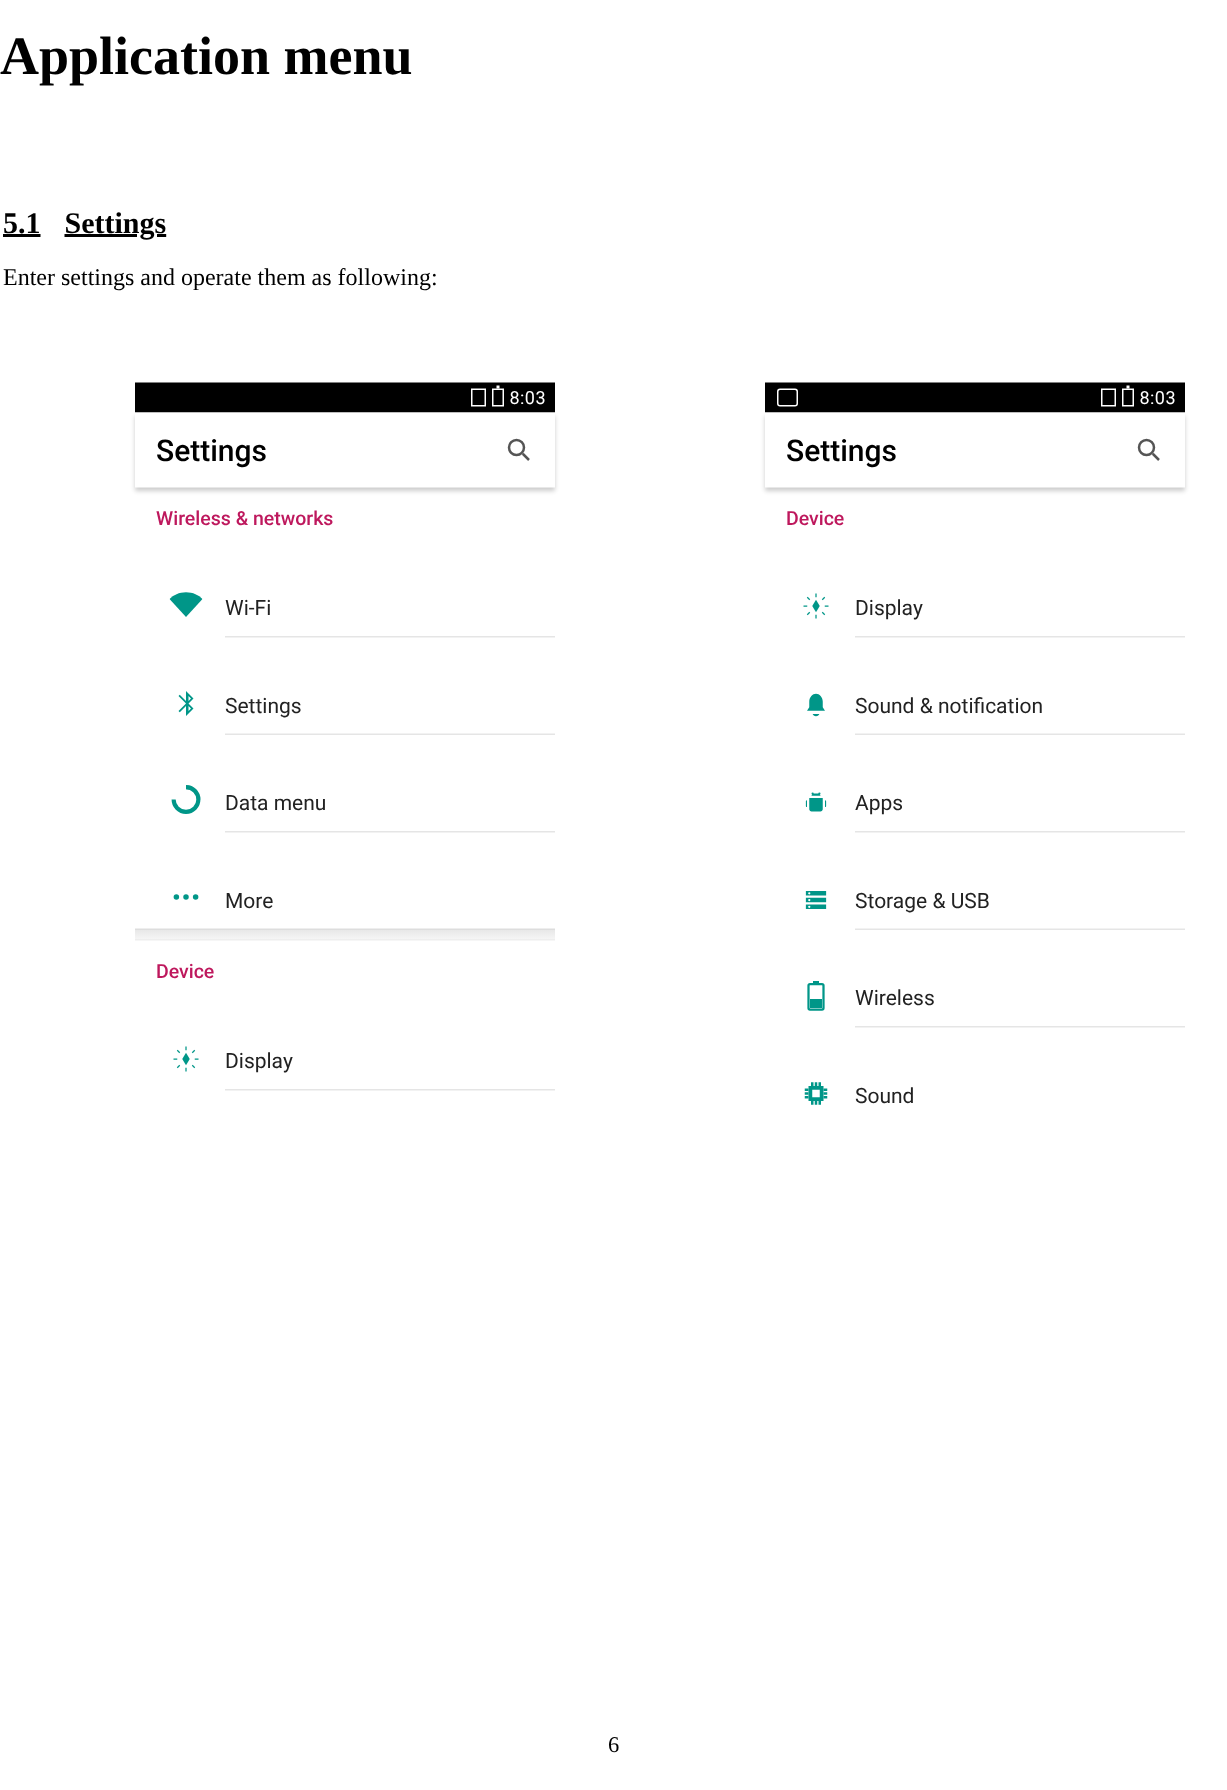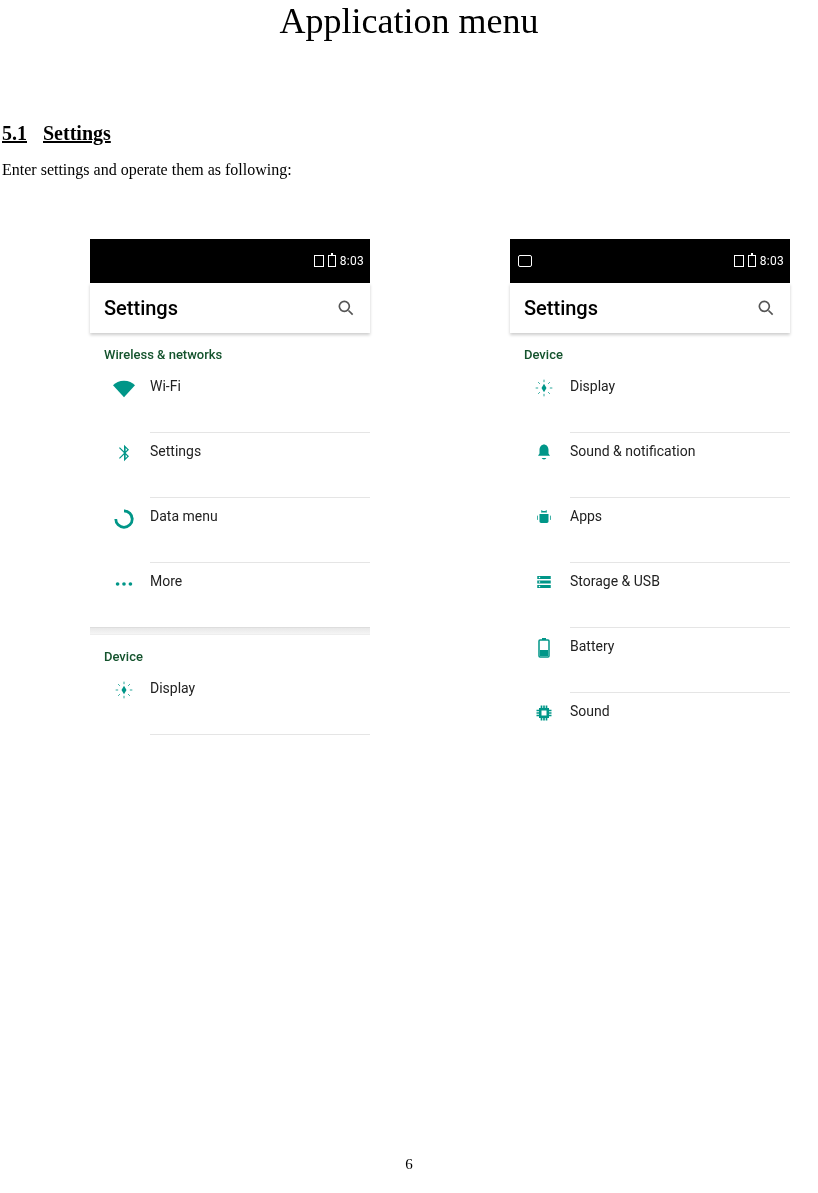--- a/index.html
+++ b/index.html
@@ -6,24 +6,23 @@
     margin: 0;
     padding: 0;
     font-family: "Times New Roman", serif;
     background: #fff;
     width: 818px;
     height: 1193px;
     position: relative;
     box-sizing: border-box;
   }
   .page-title {
-    text-align: center;
     font-size: 36px;
-    font-weight: normal;
-    margin-top: 0px;
+    font-weight: bold;
+    margin-top: 16px;
     margin-bottom: 80px;
   }
   .section-heading {
     font-size: 20px;
     font-weight: bold;
     text-decoration: underline;
     margin-left: 2px;
     margin-bottom: 16px;
   }
   .section-heading .num {
@@ -49,21 +48,21 @@
   }
   
   .statusbar {
     height: 20px;
     background: #000;
     color: #fff;
     display: flex;
     justify-content: flex-end;
     align-items: center;
     font-size: 12px;
-    padding: 12px 6px;
+    padding: 0 6px;
     letter-spacing: 0.3px;
     gap: 4px;
   }
   .statusbar .sim {
     width: 10px;
     height: 12px;
     border: 1px solid #fff;
     box-sizing: border-box;
   }
   .statusbar .batt {
@@ -99,28 +98,28 @@
     font-weight: 500;
     box-shadow: 0 2px 3px rgba(0,0,0,0.2);
     position: relative;
     z-index: 2;
   }
   .appbar .search svg {
     width: 20px; height: 20px;
     stroke: #555;
   }
   .section-label {
-    color: #14532d;
+    color: #be185d;
     font-size: 13px;
     font-weight: 500;
     padding: 14px 14px 6px 14px;
   }
   .item {
     display: flex;
-    align-items: flex-start;
+    align-items: flex-end;
     padding: 10px 14px;
     min-height: 44px;
   }
   .item .iconwrap {
     width: 40px;
     display: flex;
     justify-content: center;
     align-items: center;
   }
   .item .label {
@@ -306,21 +305,21 @@
     <div class="divider-short"></div>
 
     <div class="item">
       <span class="iconwrap">
         <svg width="14" height="20" viewBox="0 0 14 20">
             <rect x="2" y="2" width="10" height="17" rx="1" fill="none" stroke="#009688" stroke-width="1.5"></rect>
             <rect x="5" y="0" width="4" height="2" fill="#009688"></rect>
             <rect x="3" y="12" width="8" height="6" fill="#009688"></rect>
           </svg>
       </span>
-      <span class="label">Battery</span>
+      <span class="label">Wireless</span>
     </div>
     <div class="divider-short"></div>
 
     <div class="item">
       <span class="iconwrap">
         <svg width="20" height="20" viewBox="0 0 24 24">
             <rect x="6" y="6" width="12" height="12" fill="#009688"></rect>
             <rect x="9" y="9" width="6" height="6" fill="#fff"></rect>
             <path stroke="#009688" stroke-width="2" d="M9 3v3M12 3v3M15 3v3M9 18v3M12 18v3M15 18v3M3 9h3M3 12h3M3 15h3M18 9h3M18 12h3M18 15h3"></path>
           </svg>

